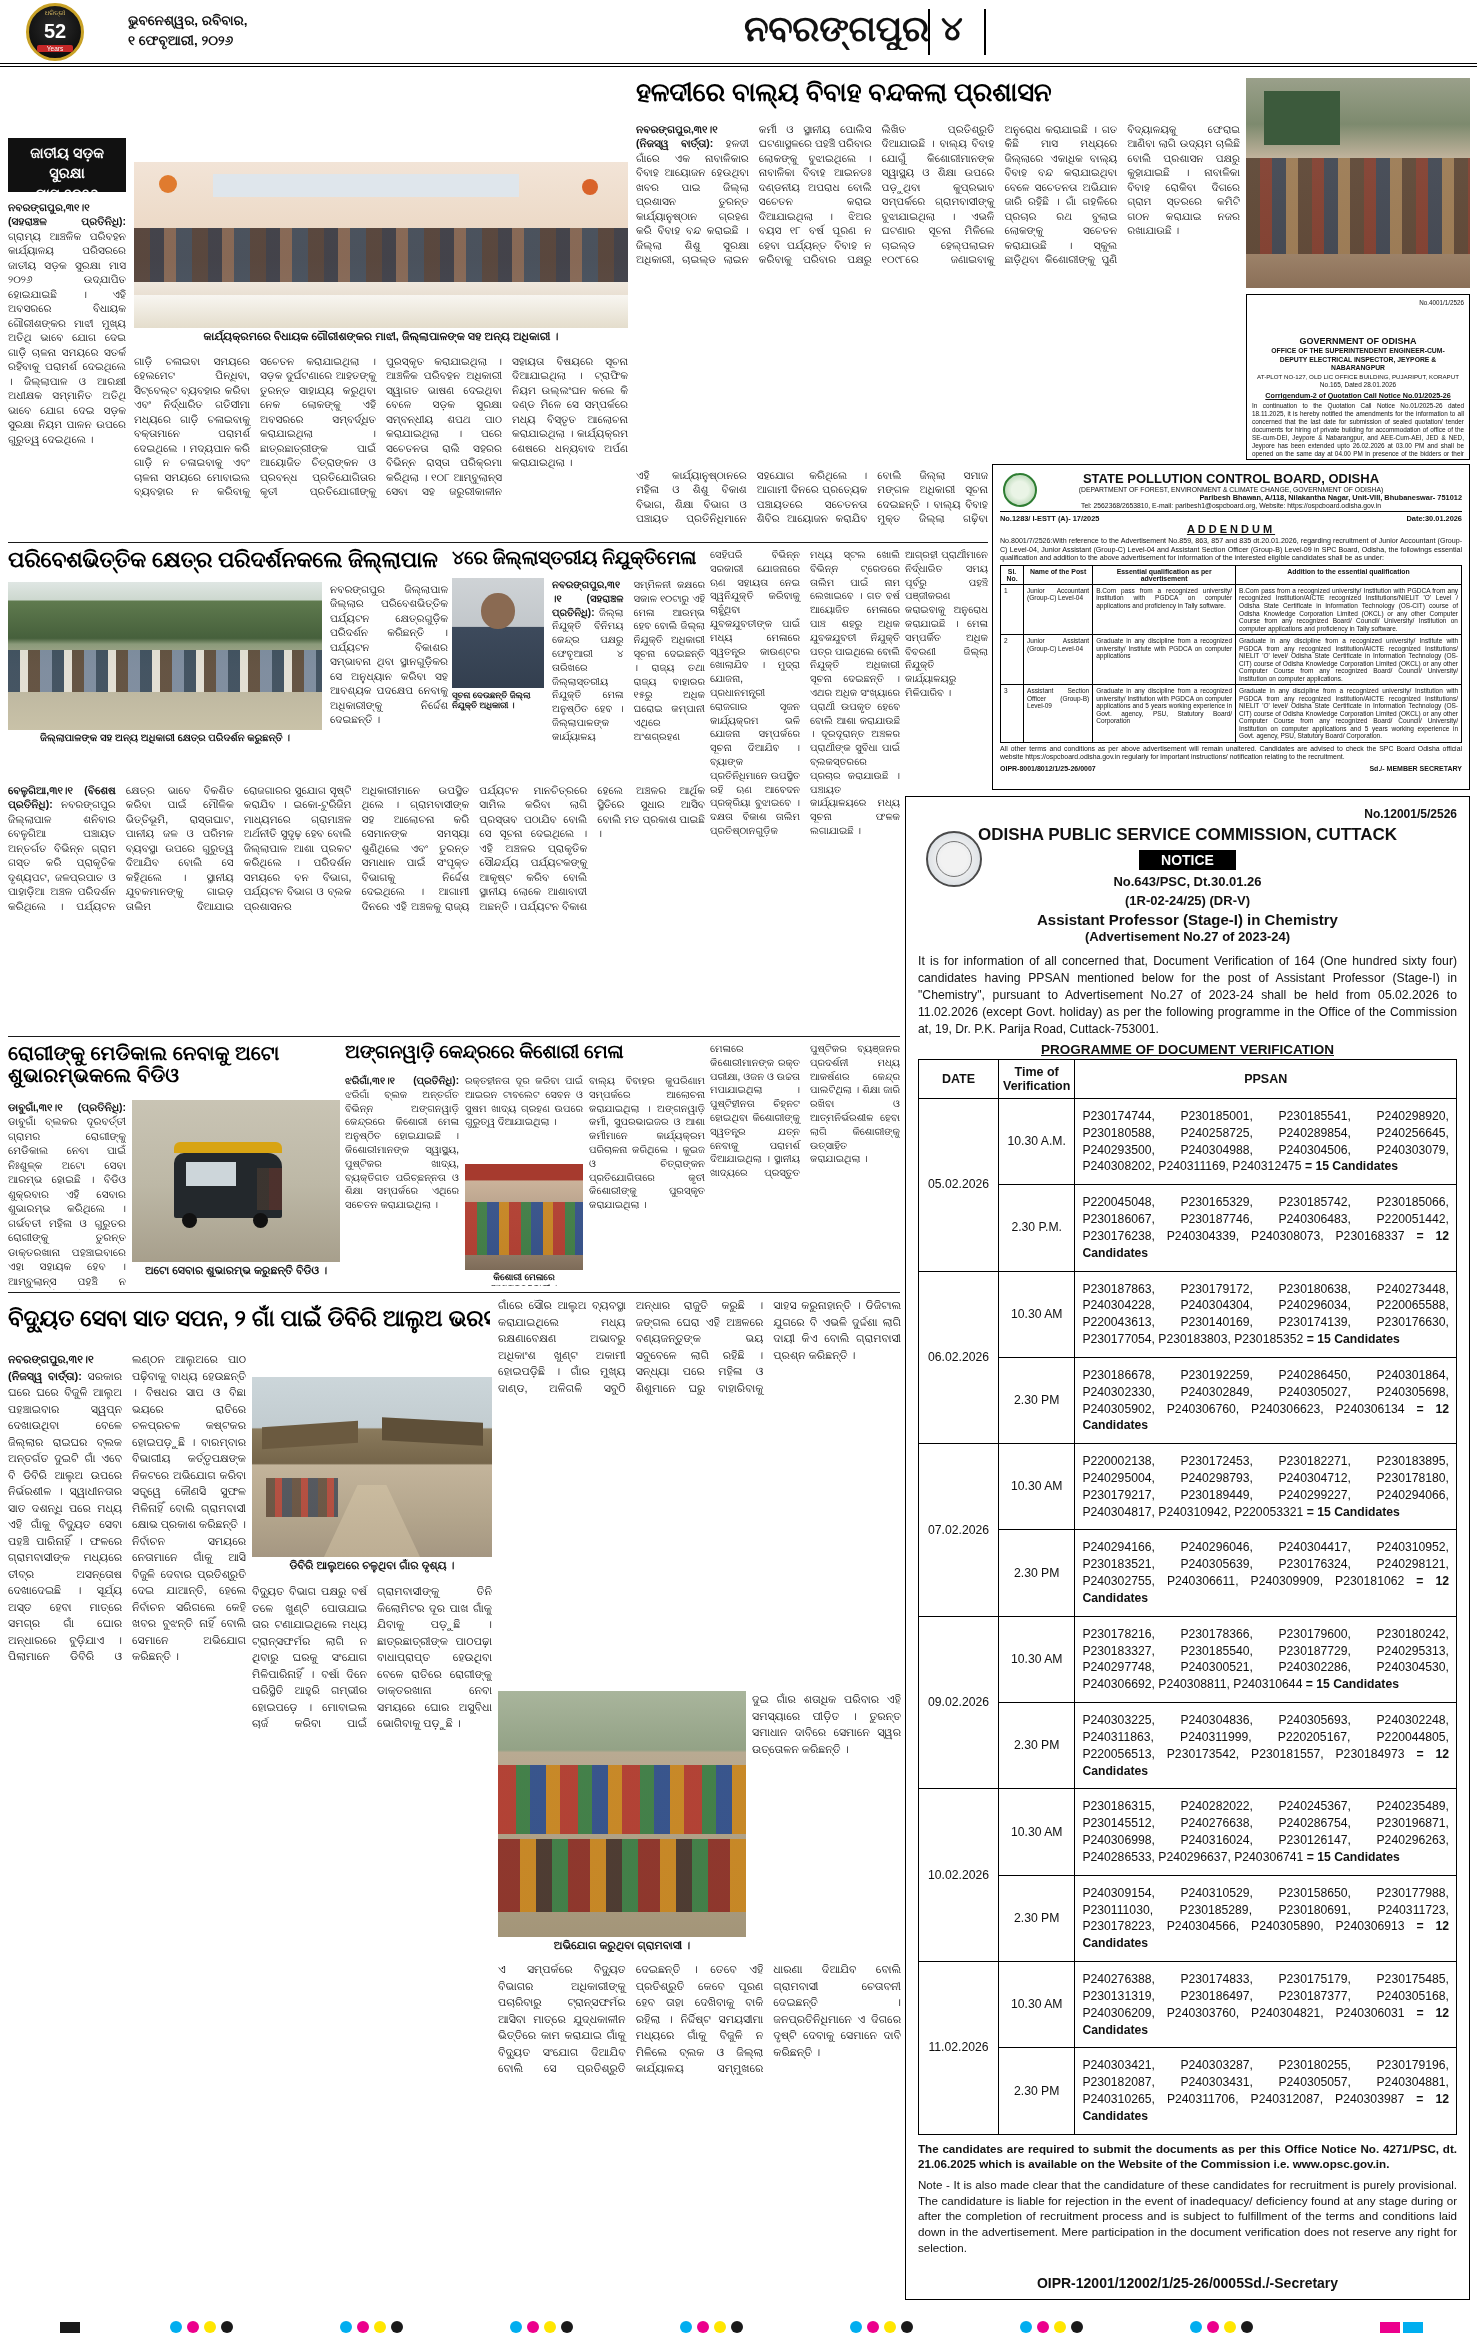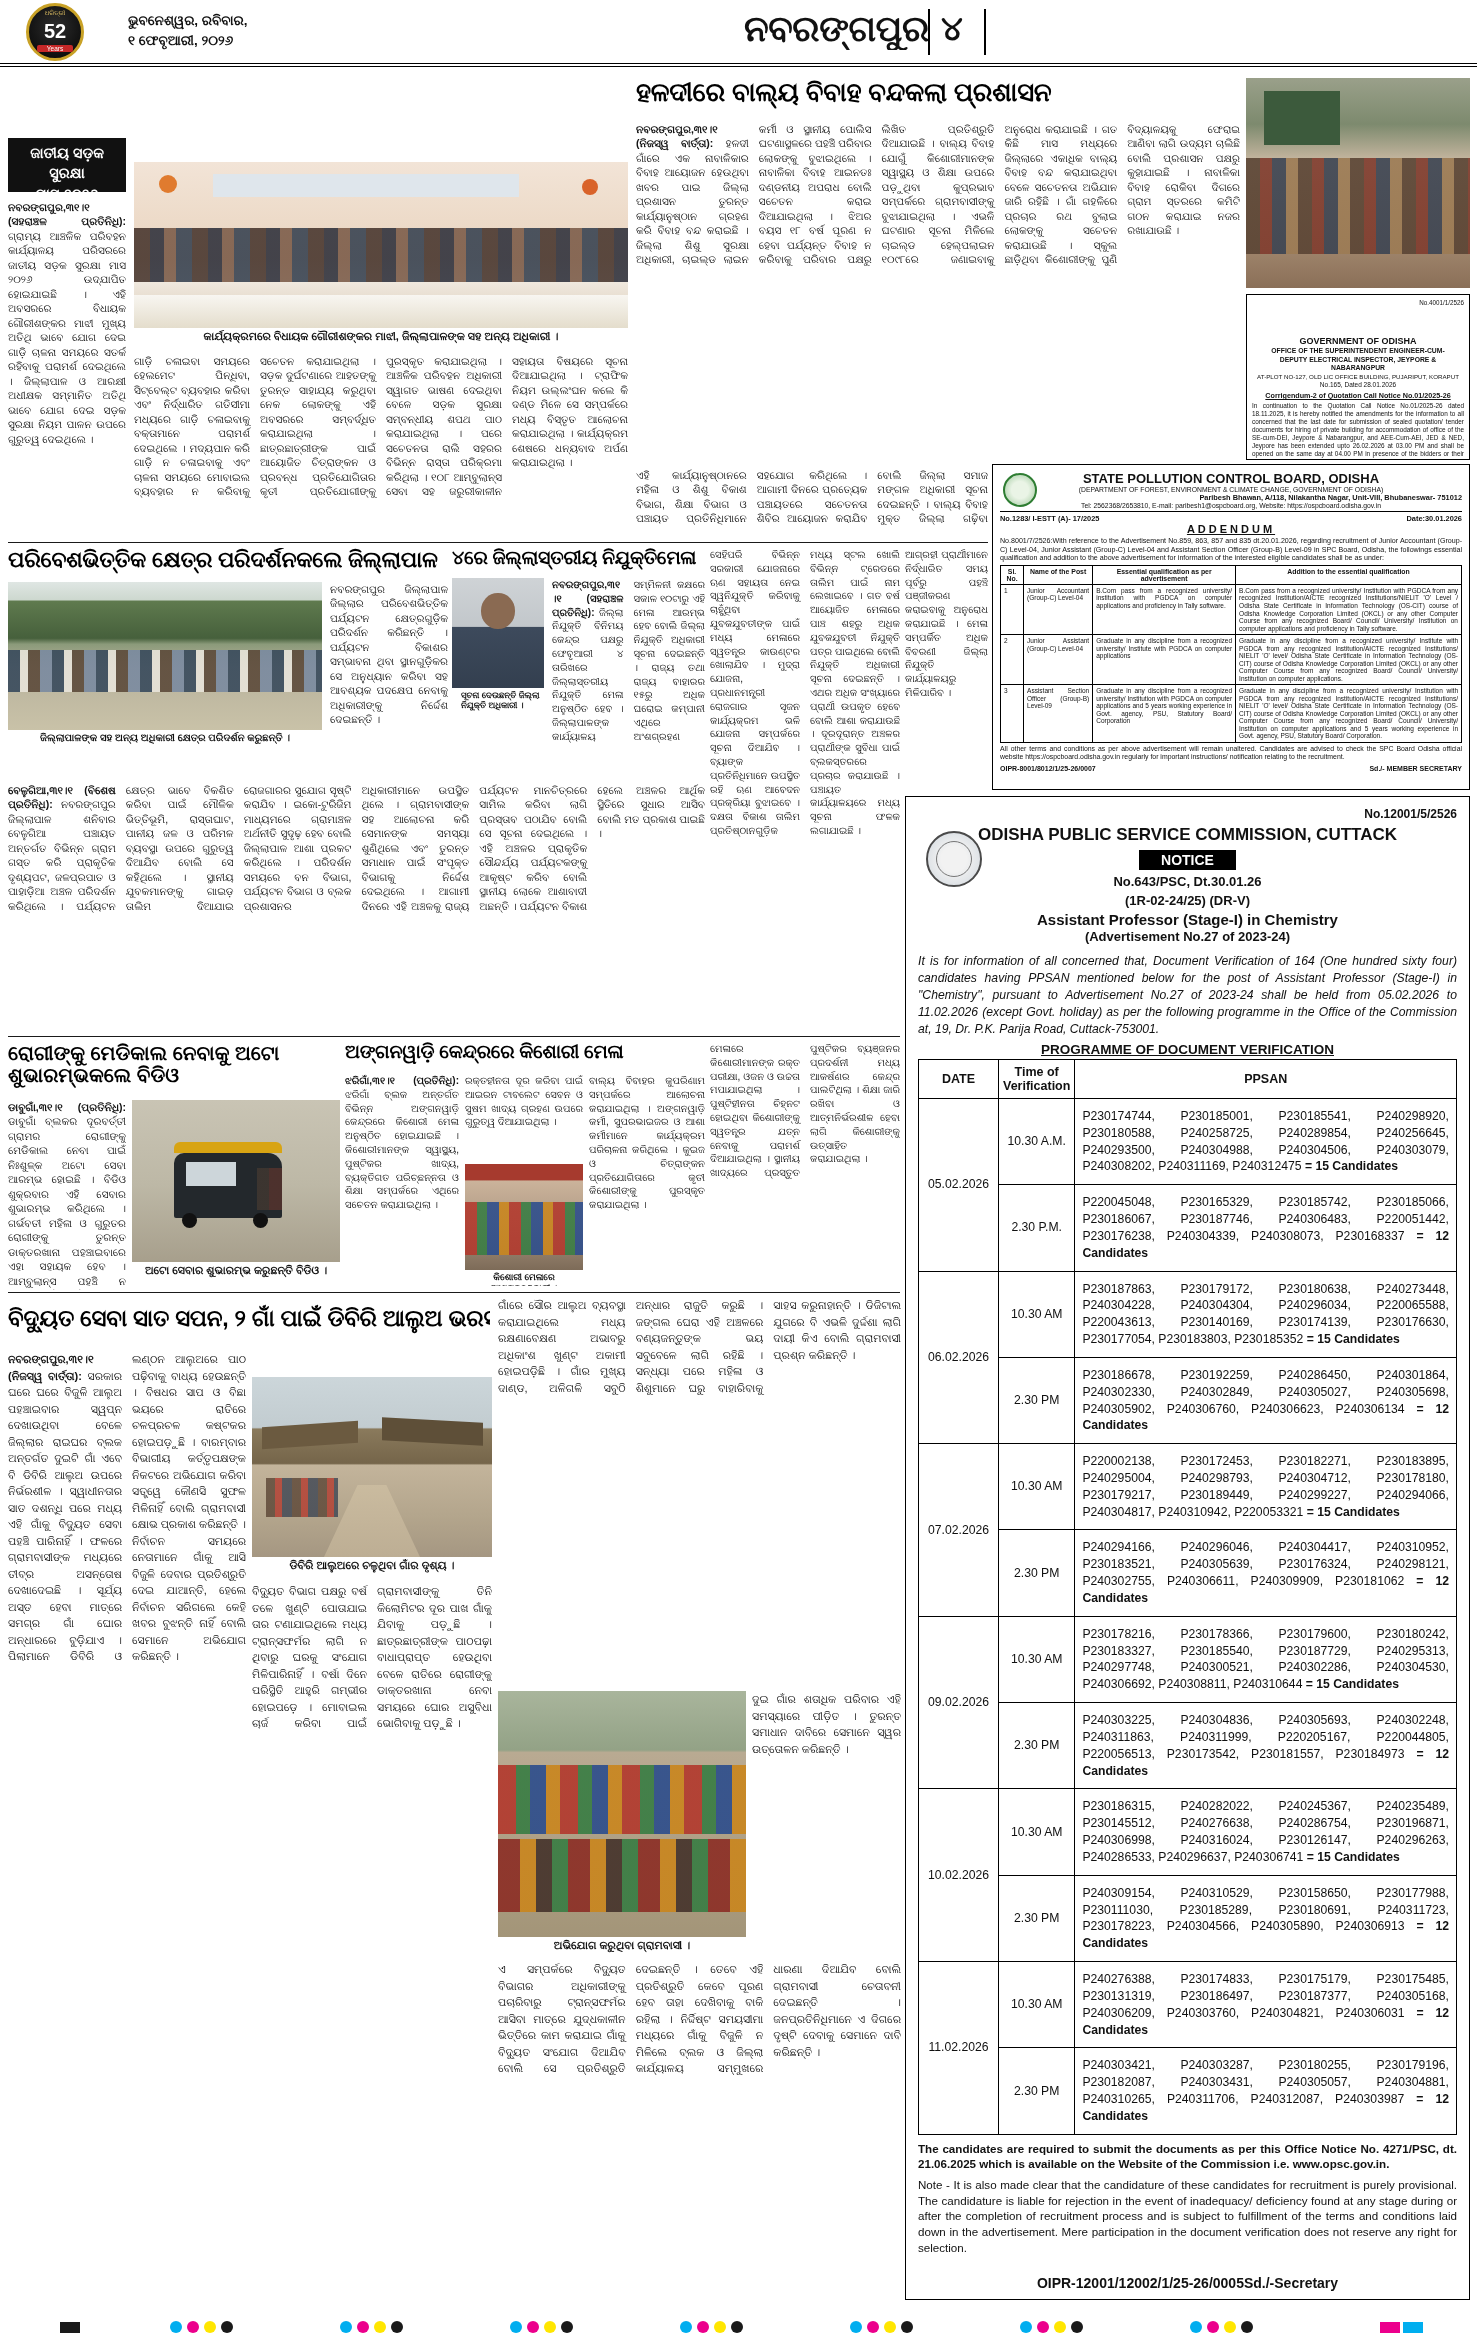--- a/index.html
+++ b/index.html
@@ -68,21 +68,21 @@
   .opsc { border:1px solid #000; padding:10px 12px; overflow:hidden; }
   .opsc .ref { text-align:right; font-size:12px; font-weight:bold; }
   .opsc-logo { position:absolute; left:20px; top:34px; width:56px; height:56px; border-radius:50%;
     border:2px solid #4a4a4a; background:radial-gradient(circle,#f2f2f2 35%, #cfd6dd 100%); }
   .opsc-logo::after { content:""; position:absolute; inset:8px; border:1px solid #777; border-radius:50%; }
   .opsc .org { text-align:center; font-weight:bold; font-size:17px; margin-top:4px; }
   .opsc .nl { text-align:center; margin:5px 0 3px; }
   .opsc .nl span { display:inline-block; background:#000; color:#fff; font-weight:bold; font-size:14px; padding:2px 22px; }
   .opsc .cb { text-align:center; font-weight:bold; font-size:13px; line-height:1.45; }
   .opsc .post { text-align:center; font-weight:bold; font-size:15px; }
-  .opsc .intro { text-align:justify; font-size:12.2px; line-height:1.4; margin:6px 0 4px;font-style:italic; }
+  .opsc .intro { text-align:justify; font-size:12.2px; line-height:1.4; margin:6px 0 4px; }
   .opsc .prog { text-align:center; font-weight:bold; font-size:13.5px; text-decoration:underline; margin-bottom:2px; }
   table.opst { width:100%; border-collapse:collapse; }
   table.opst th, table.opst td { border:1px solid #000; vertical-align:middle; }
   table.opst th { font-size:12.5px; padding:5px 4px; text-align:center; }
   table.opst td { font-size:12.2px; line-height:1.38; padding:9px 7px; }
   td.cdate { text-align:center; width:76px; }
   td.ctime { text-align:center; width:64px; }
   td.cpps  { text-align:justify; }
   .cand { font-weight:bold; }
   .opsc .note { text-align:justify; font-size:11.6px; font-weight:bold; line-height:1.35; margin-top:6px; }
@@ -225,21 +225,21 @@
     </figure>
     <figcaption class="blk cap" style="left:0;top:184px;width:314px;height:14px;font-size:10px;">ଜିଲ୍ଲାପାଳଙ୍କ ସହ ଅନ୍ୟ ଅଧିକାରୀ କ୍ଷେତ୍ର ପରିଦର୍ଶନ କରୁଛନ୍ତି ।</figcaption>
     <div class="blk jt" style="left:322px;top:34px;width:118px;height:164px;">ନବରଙ୍ଗପୁର ଜିଲ୍ଲାପାଳ ଜିଲ୍ଲାର ପରିବେଶଭିତ୍ତିକ ପର୍ଯ୍ୟଟନ କ୍ଷେତ୍ରଗୁଡ଼ିକ ପରିଦର୍ଶନ କରିଛନ୍ତି । ପର୍ଯ୍ୟଟନ ବିକାଶର ସମ୍ଭାବନା ଥିବା ସ୍ଥାନଗୁଡ଼ିକର ସେ ଅନୁଧ୍ୟାନ କରିବା ସହ ଆବଶ୍ୟକ ପଦକ୍ଷେପ ନେବାକୁ ଅଧିକାରୀଙ୍କୁ ନିର୍ଦ୍ଦେଶ ଦେଇଛନ୍ତି ।</div>
   </div>
 
   <div class="blk" style="left:452px;top:548px;width:253px;height:198px;">
     <div class="hl" style="font-size:19px;width:253px;height:24px;">୪ରେ ଜିଲ୍ଲାସ୍ତରୀୟ ନିଯୁକ୍ତିମେଳା</div>
     <figure class="photo" style="left:0;top:30px;width:92px;height:110px;background:linear-gradient(180deg,#cfd3d6 0%,#c2c7cb 44%,#3d4a5c 45%,#333f4f 100%);">
       <span class="ps" style="left:32%;top:14%;width:36%;height:32%;background:#8a6a52;border-radius:50%;"></span>
     </figure>
-    <figcaption class="blk cap" style="left:9px;top:142px;width:92px;height:42px;font-size:8.5px;text-align:left;">ସୂଚନା ଦେଉଛନ୍ତି ଜିଲ୍ଲା ନିଯୁକ୍ତି ଅଧିକାରୀ ।</figcaption>
+    <figcaption class="blk cap" style="left:0;top:142px;width:92px;height:42px;font-size:8.5px;text-align:left;">ସୂଚନା ଦେଉଛନ୍ତି ଜିଲ୍ଲା ନିଯୁକ୍ତି ଅଧିକାରୀ ।</figcaption>
     <div class="blk jt c2" style="left:100px;top:30px;width:153px;height:166px;font-size:10px;">
       <b>ନବରଙ୍ଗପୁର,୩୧।୧</b>
       <b>(ସହରାଞ୍ଚଳ ପ୍ରତିନିଧି):</b>
       <span>ଜିଲ୍ଲା ନିଯୁକ୍ତି ବିନିମୟ କେନ୍ଦ୍ର ପକ୍ଷରୁ ଫେବୃଆରୀ ୪ ତାରିଖରେ ଜିଲ୍ଲାସ୍ତରୀୟ ନିଯୁକ୍ତି ମେଳା ଅନୁଷ୍ଠିତ ହେବ । ଜିଲ୍ଲାପାଳଙ୍କ କାର୍ଯ୍ୟାଳୟ ସମ୍ମିଳନୀ କକ୍ଷରେ ସକାଳ ୧୦ଟାରୁ ଏହି ମେଳା ଆରମ୍ଭ ହେବ ବୋଲି ଜିଲ୍ଲା ନିଯୁକ୍ତି ଅଧିକାରୀ ସୂଚନା ଦେଇଛନ୍ତି । ରାଜ୍ୟ ତଥା ରାଜ୍ୟ ବାହାରର ୧୫ରୁ ଅଧିକ ଘରୋଇ କମ୍ପାନୀ ଏଥିରେ ଅଂଶଗ୍ରହଣ କରିବେ । ମାଟ୍ରିକରୁ ସ୍ନାତକ ଯୋଗ୍ୟତା ଥିବା ୧୮ରୁ ୩୫ ବର୍ଷ ବୟସର ବେକାର ଯୁବକଯୁବତୀ ଏଥିରେ ଭାଗ ନେଇପାରିବେ । ପ୍ରାର୍ଥୀମାନେ ନିଜର ଶିକ୍ଷାଗତ ପ୍ରମାଣପତ୍ର, ଆଧାର କାର୍ଡ ଓ ପାସପୋର୍ଟ ଫଟୋ ସହ ଉପସ୍ଥିତ ରହିବାକୁ କୁହାଯାଇଛି । ବିଭିନ୍ନ କ୍ଷେତ୍ରରେ ୧୦୦୦ରୁ ଅଧିକ ପଦବୀ ପାଇଁ ଚୟନ କରାଯିବ । ଦକ୍ଷତା ବିକାଶ ତାଲିମ ପାଇଁ ମଧ୍ୟ ନାମ ପଞ୍ଜୀକରଣ କରାଯିବ । ଏହି ମେଳାରେ ଅଂଶଗ୍ରହଣ ସମ୍ପୂର୍ଣ୍ଣ ମାଗଣା ବୋଲି ସେ କହିଛନ୍ତି ।</span>
     </div>
   </div>
 
   <div class="blk jt c2" style="left:710px;top:548px;width:190px;height:486px;font-size:10px;">ସେହିପରି ବିଭିନ୍ନ ସରକାରୀ ଯୋଜନାରେ ଋଣ ସହାୟତା ନେଇ ସ୍ୱନିଯୁକ୍ତି କରିବାକୁ ଚାହୁଁଥିବା ଯୁବକଯୁବତୀଙ୍କ ପାଇଁ ମଧ୍ୟ ମେଳାରେ ସ୍ୱତନ୍ତ୍ର କାଉଣ୍ଟର ଖୋଲାଯିବ । ମୁଦ୍ରା ଯୋଜନା, ପ୍ରଧାନମନ୍ତ୍ରୀ ରୋଜଗାର ସୃଜନ କାର୍ଯ୍ୟକ୍ରମ ଭଳି ଯୋଜନା ସମ୍ପର୍କରେ ସୂଚନା ଦିଆଯିବ । ବ୍ୟାଙ୍କ ପ୍ରତିନିଧିମାନେ ଉପସ୍ଥିତ ରହି ଋଣ ଆବେଦନ ପ୍ରକ୍ରିୟା ବୁଝାଇବେ । ଦକ୍ଷତା ବିକାଶ ତାଲିମ ପ୍ରତିଷ୍ଠାନଗୁଡ଼ିକ ମଧ୍ୟ ସ୍ଟଲ ଖୋଲି ବିଭିନ୍ନ ଟ୍ରେଡରେ ତାଲିମ ପାଇଁ ନାମ ଲେଖାଇବେ । ଗତ ବର୍ଷ ଆୟୋଜିତ ମେଳାରେ ପାଞ୍ଚ ଶହରୁ ଅଧିକ ଯୁବକଯୁବତୀ ନିଯୁକ୍ତି ପତ୍ର ପାଇଥିଲେ ବୋଲି ନିଯୁକ୍ତି ଅଧିକାରୀ ସୂଚନା ଦେଇଛନ୍ତି । ଏଥର ଅଧିକ ସଂଖ୍ୟାରେ ପ୍ରାର୍ଥୀ ଉପକୃତ ହେବେ ବୋଲି ଆଶା କରାଯାଉଛି । ଦୂରଦୂରାନ୍ତ ଅଞ୍ଚଳର ପ୍ରାର୍ଥୀଙ୍କ ସୁବିଧା ପାଇଁ ବ୍ଲକସ୍ତରରେ ପ୍ରଚାର କରାଯାଉଛି । ପଞ୍ଚାୟତ କାର୍ଯ୍ୟାଳୟରେ ମଧ୍ୟ ସୂଚନା ଫଳକ ଲଗାଯାଇଛି ।</div>
   <div class="blk jt" style="left:905px;top:548px;width:83px;height:240px;font-size:10px;">ଆଗ୍ରହୀ ପ୍ରାର୍ଥୀମାନେ ନିର୍ଦ୍ଧାରିତ ସମୟ ପୂର୍ବରୁ ପହଞ୍ଚି ପଞ୍ଜୀକରଣ କରାଇବାକୁ ଅନୁରୋଧ କରାଯାଇଛି । ମେଳା ସମ୍ପର୍କିତ ଅଧିକ ବିବରଣୀ ଜିଲ୍ଲା ନିଯୁକ୍ତି କାର୍ଯ୍ୟାଳୟରୁ ମିଳିପାରିବ ।</div>
 

